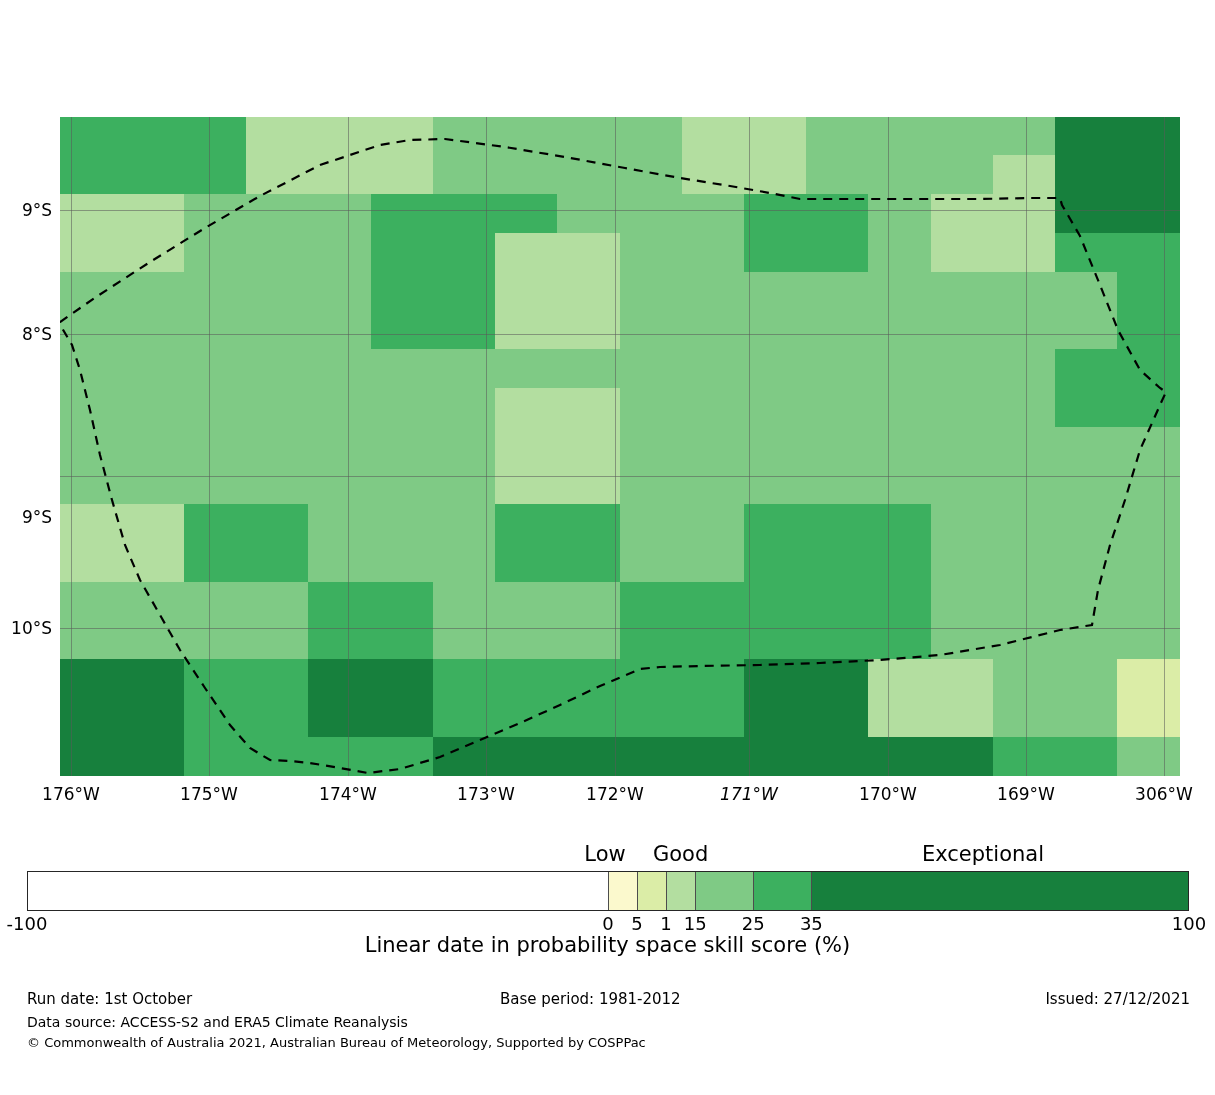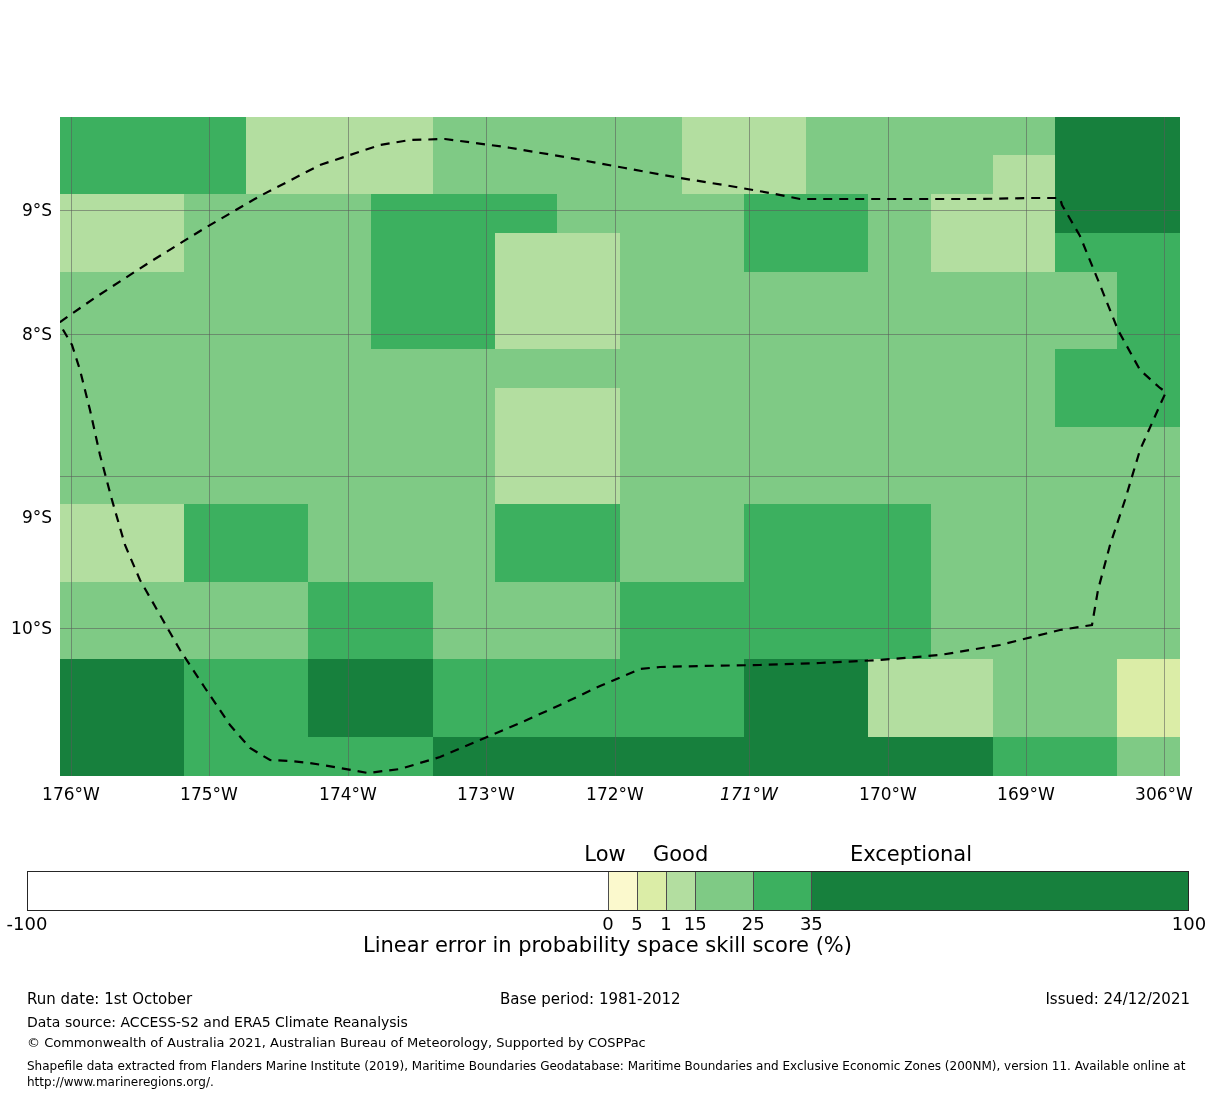--- a/index.html
+++ b/index.html
@@ -454,25 +454,23 @@
       <div class="cbar-tick" style="left: 637.05px;">5</div>
       <div class="cbar-tick" style="left: 666.1px;">1</div>
       <div class="cbar-tick" style="left: 695.15px;">15</div>
       <div class="cbar-tick" style="left: 753.25px;">25</div>
       <div class="cbar-tick" style="left: 811.35px;">35</div>
       <div class="cbar-tick" style="left: 1189px;">100</div>
     </div>
   <div id="cbar-cats">
       <div class="cbar-cat" style="left: 605px;">Low</div>
       <div class="cbar-cat" style="left: 680.625px;">Good</div>
-      <div class="cbar-cat" style="left: 911px; text-align: center;">Exceptional</div>
+      <div class="cbar-cat" style="left: 983px; text-align: center;">Exceptional</div>
     </div>
-  <div class="cbar-xlabel">Linear error in probability space skill score (%)</div>
+  <div class="cbar-xlabel">Linear date in probability space skill score (%)</div>
 
   <div class="foot foot-run">Run date: 1st October</div>
   <div class="foot foot-base">Base period: 1981-2012</div>
-  <div class="foot foot-issued">Issued: 24/12/2021</div>
+  <div class="foot foot-issued">Issued: 27/12/2021</div>
   <div class="foot foot-src">Data source: ACCESS-S2 and ERA5 Climate Reanalysis</div>
   <div class="foot foot-cc">© Commonwealth of Australia 2021, Australian Bureau of Meteorology, Supported by COSPPac</div>
-  <div class="foot foot-shape">Shapefile data extracted from Flanders Marine Institute (2019), Maritime Boundaries Geodatabase: Maritime Boundaries and Exclusive Economic Zones (200NM), version 11. Available online at
-http://www.marineregions.org/.</div>
 
 </div>
 
 </body></html>

